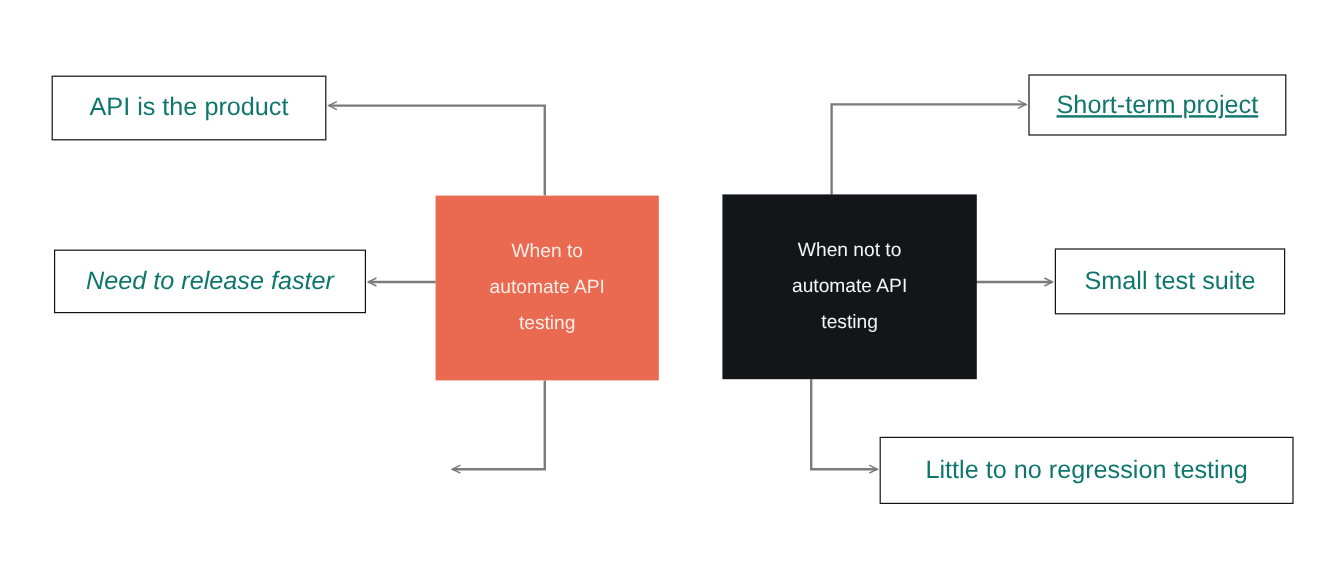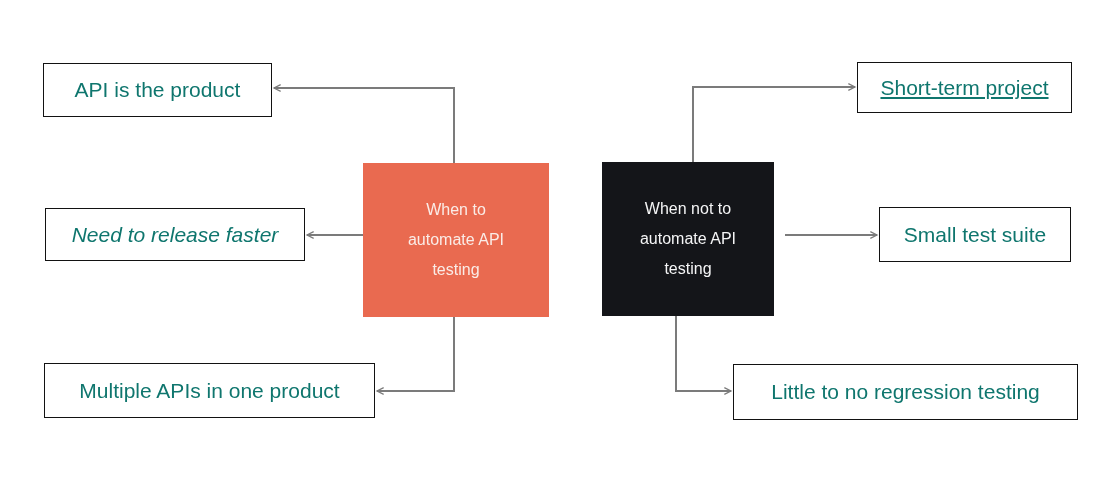--- a/index.html
+++ b/index.html
@@ -63,27 +63,26 @@
     <path class="line" d="M454,317 L454,391 L377,391" marker-end="url(#arrow)" stroke="#7b7b7b"></path>
     <path class="line" d="M693,162 L693,87 L855,87" marker-end="url(#arrow)" stroke="#7b7b7b"></path>
     <path class="line" d="M785,235 L877,235" marker-end="url(#arrow)" stroke="#7b7b7b"></path>
     <path class="line" d="M676,316 L676,391 L731,391" marker-end="url(#arrow)" stroke="#7b7b7b"></path>
   </svg>
 
   <div class="node branch" style="left:43px; top:63px; width:229px; height:54px;">API is the product</div>
 
   <div class="node branch" style="left:45px; top:208px; width:260px; height:53px;font-style:italic;">Need to release faster</div>
 
-  <div class="node branch" style="left:44px; top:363px; width:331px; height:55px;">Multiple APIs in one product</div>
 
   <div class="node center-node" style="left: 363px; top: 163px; width: 186px; height: 154px; background-color: rgb(233, 106, 80); color: rgb(250, 236, 231);">When to
 automate API
 testing</div>
 
-  <div class="node center-node" style="left: 602px; top: 162px; width: 172px; height: 154px; background-color: rgb(20, 21, 25); color: rgb(245, 245, 246);">When not to
+  <div class="node center-node" style="left: 602px; top: 162px; width: 212px; height: 154px; background-color: rgb(20, 21, 25); color: rgb(245, 245, 246);">When not to
 automate API
 testing</div>
 
   <div class="node branch" style="left:857px; top:62px; width:215px; height:51px;text-decoration:underline;">Short-term project</div>
 
   <div class="node branch" style="left:879px; top:207px; width:192px; height:55px;">Small test suite</div>
 
   <div class="node branch" style="left:733px; top:364px; width:345px; height:56px;">Little to no regression testing</div>
 
 </div>

